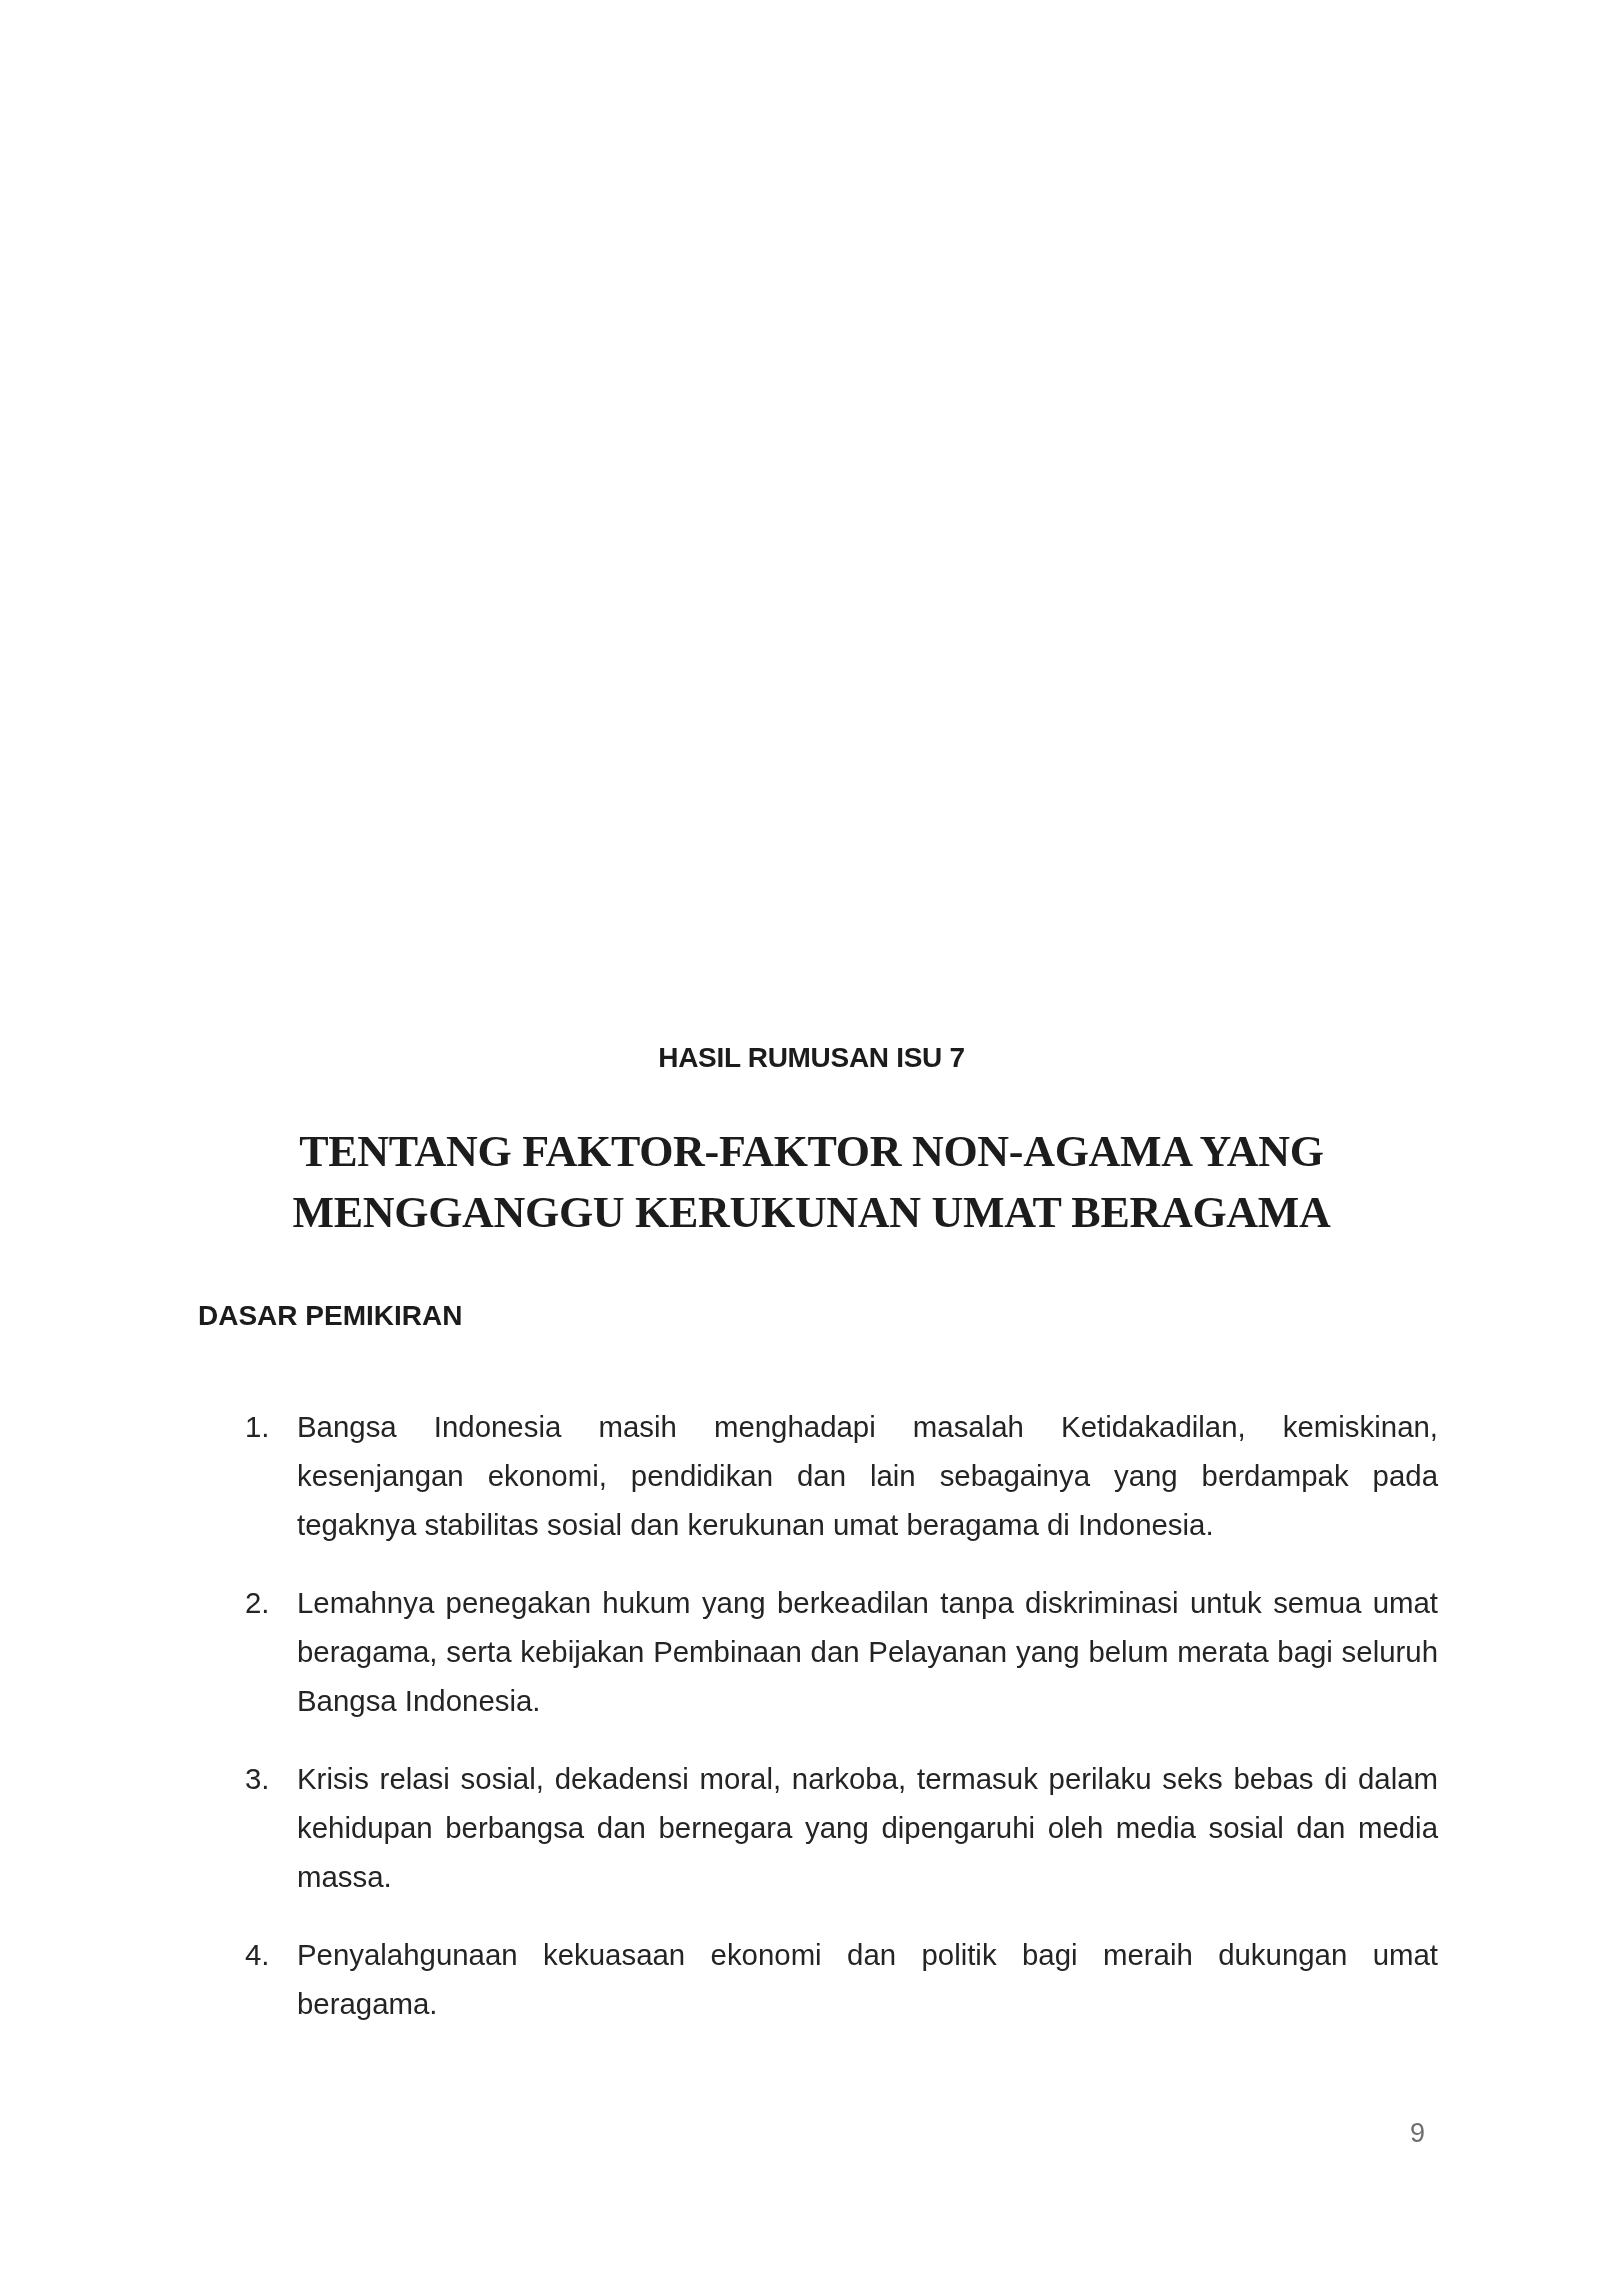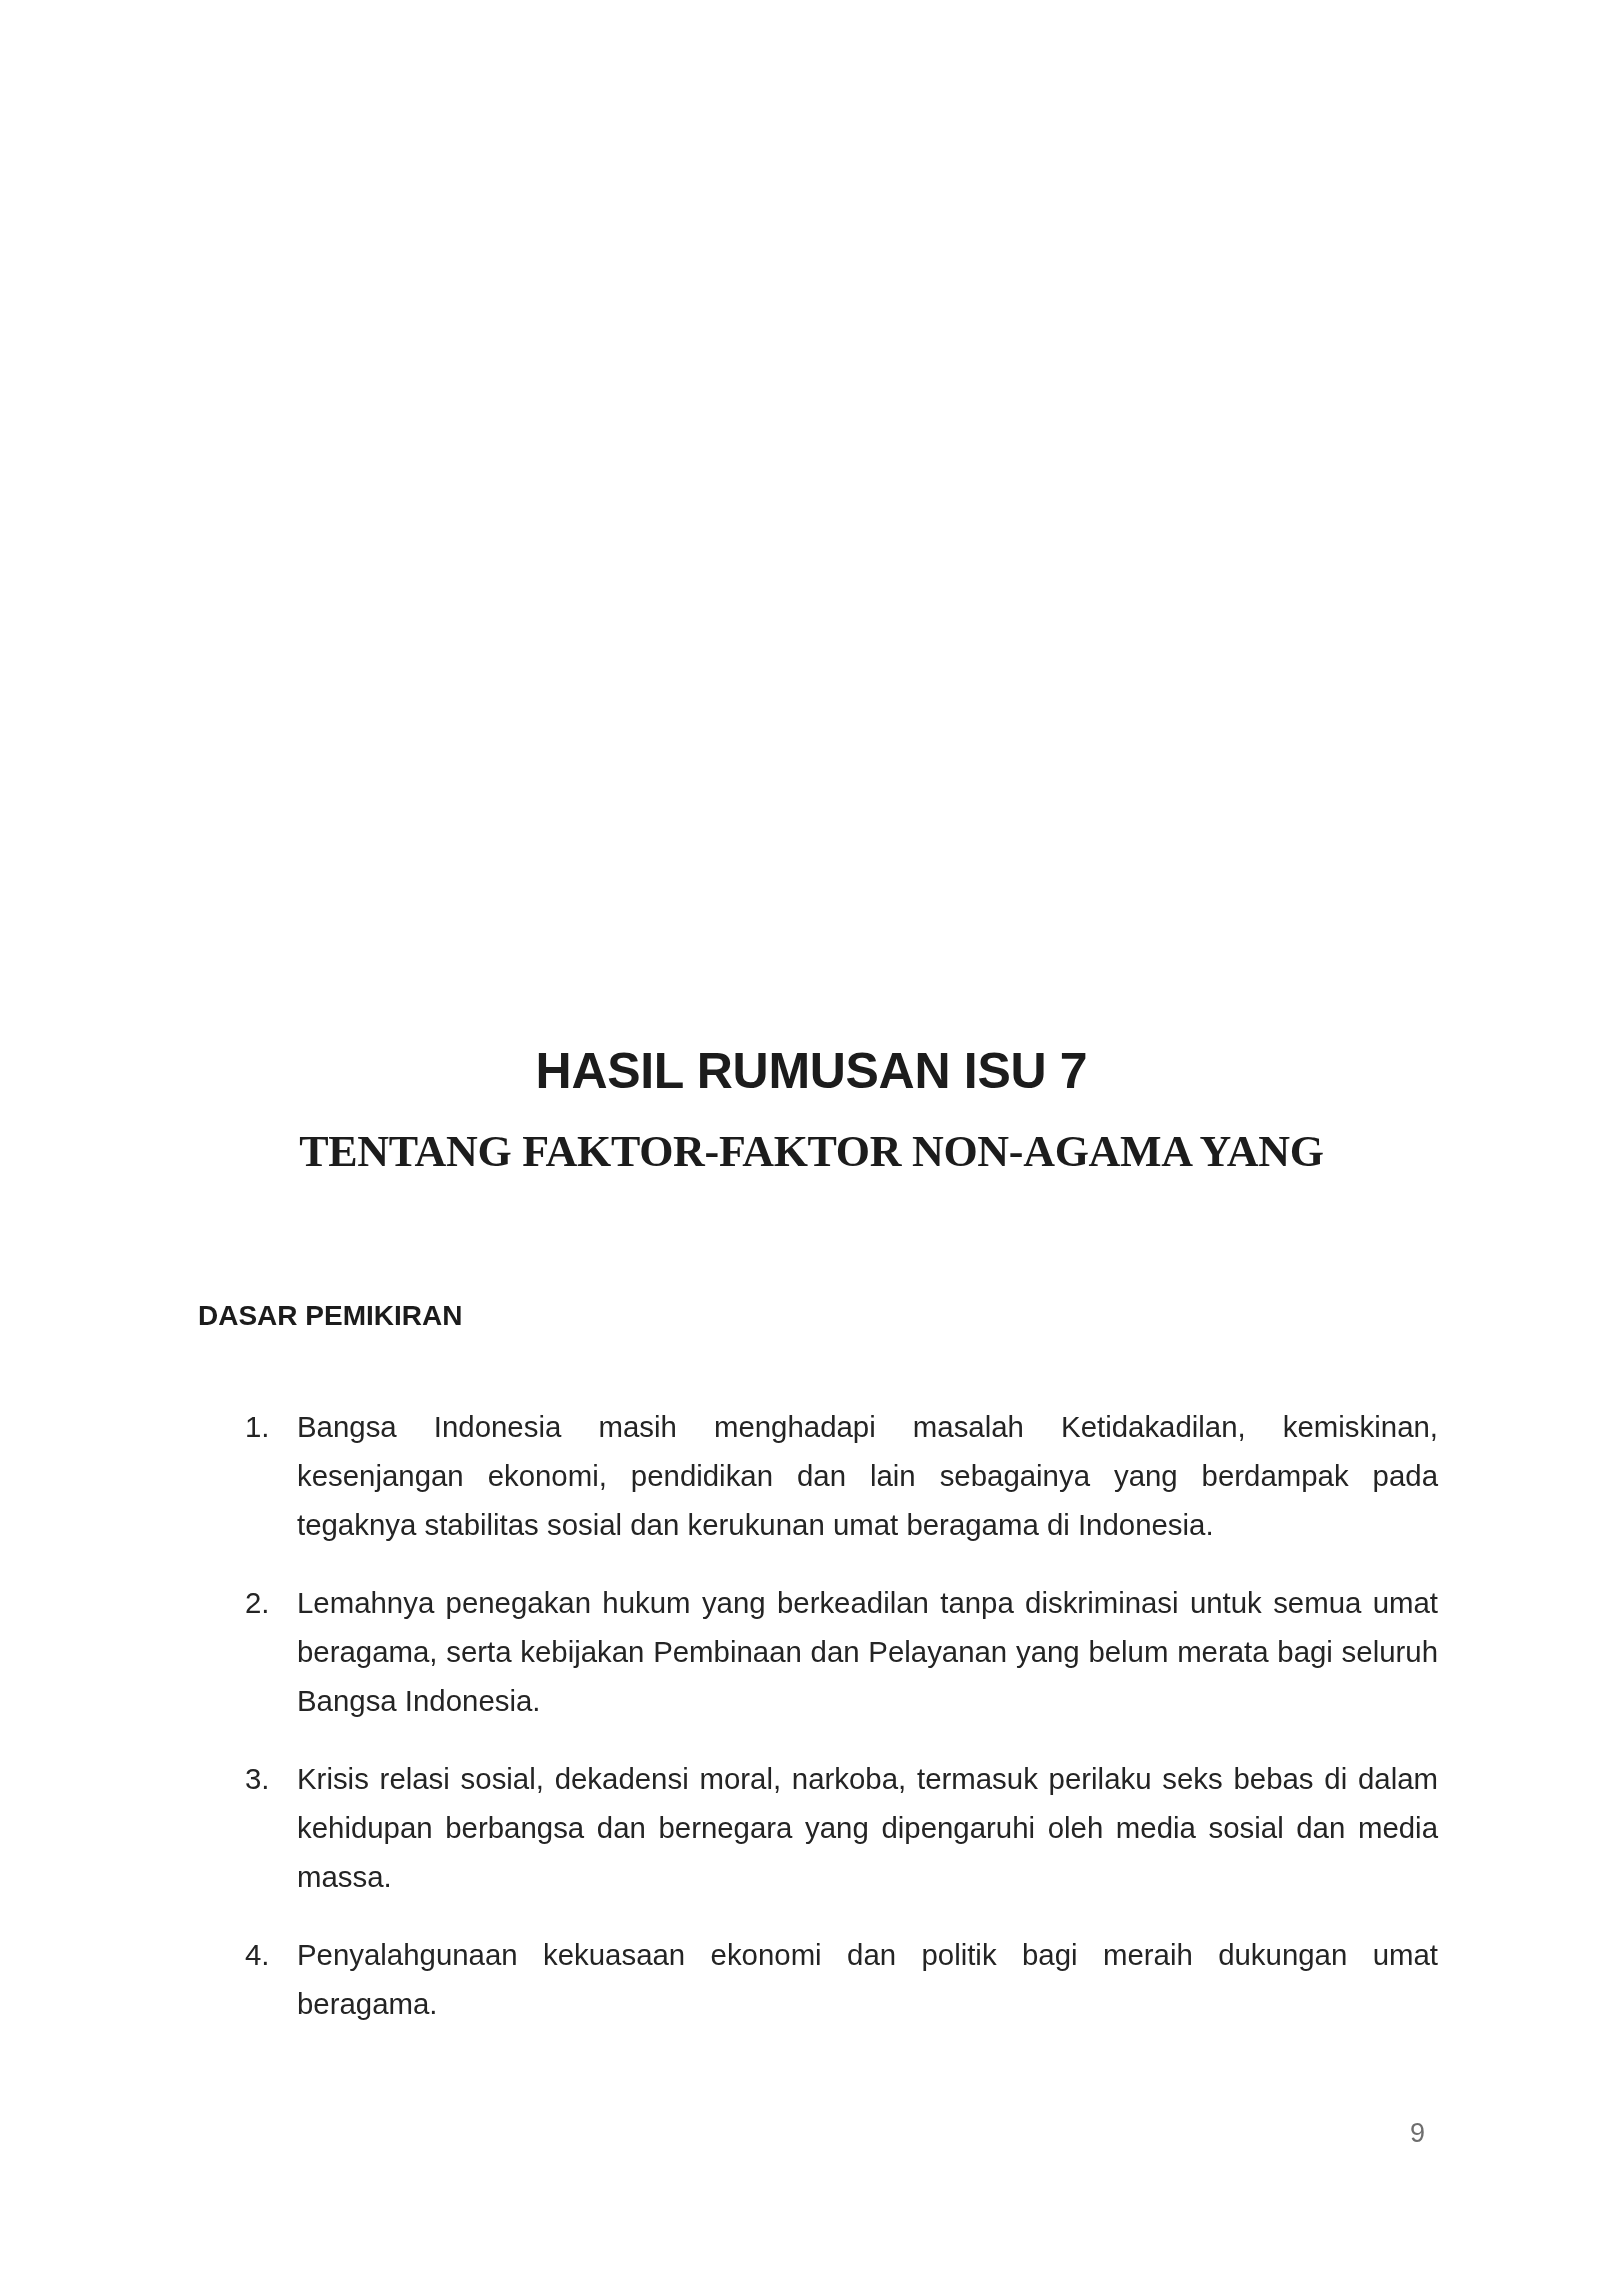--- a/index.html
+++ b/index.html
@@ -12,21 +12,21 @@
     color: #212121;
     font-family: "Liberation Sans", sans-serif;
     overflow: hidden;
   }
   .doc-title {
     position: absolute;
     top: 1042px;
     left: 0;
     width: 100%;
     text-align: center;
-    font-size: 50px;
+    font-size: 28px;
     font-weight: 700;
     letter-spacing: -0.3px;
     color: #1c1c1c;
   }
   .doc-subtitle {
     position: absolute;
     top: 1121px;
     left: 0;
     width: 100%;
     text-align: center;
@@ -76,20 +76,21 @@
 </style>
 </head>
 <body>
 
 <div class="page">
 
   <h1 class="doc-title">HASIL RUMUSAN ISU 7</h1>
 
   <h2 class="doc-subtitle">
     <span class="sub-line">TENTANG FAKTOR-FAKTOR NON-AGAMA YANG</span>
+    <span class="sub-line">MENGGANGGU KERUKUNAN UMAT BERAGAMA</span>
   </h2>
 
   <h3 class="section-heading">DASAR PEMIKIRAN</h3>
 
   <div class="list">
 
     <div class="list-item">
       <span class="num">1.</span>
       <span class="item-text">Bangsa Indonesia masih menghadapi masalah Ketidakadilan, kemiskinan, kesenjangan ekonomi, pendidikan dan lain sebagainya yang berdampak pada tegaknya stabilitas sosial dan kerukunan umat beragama di Indonesia.</span>
     </div>

